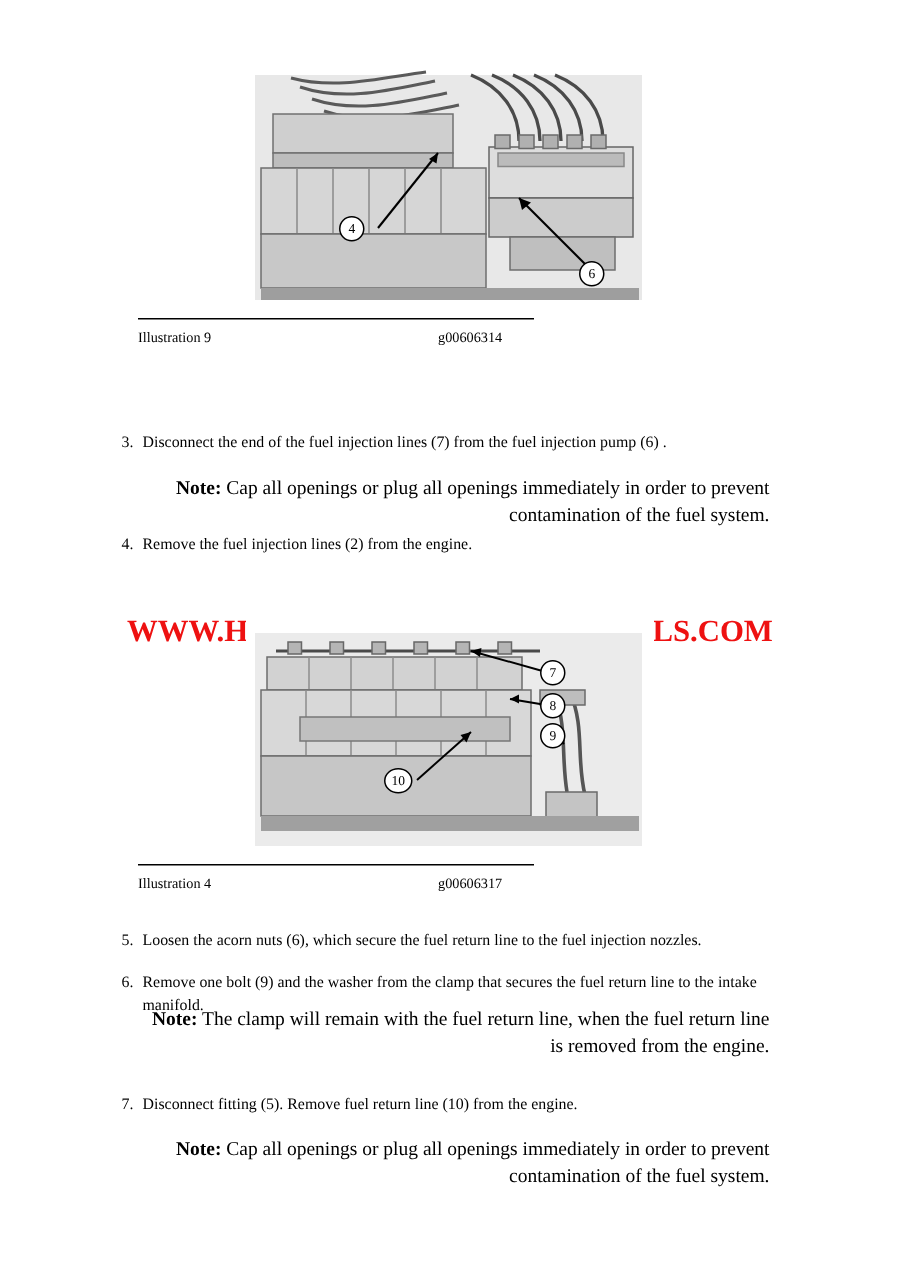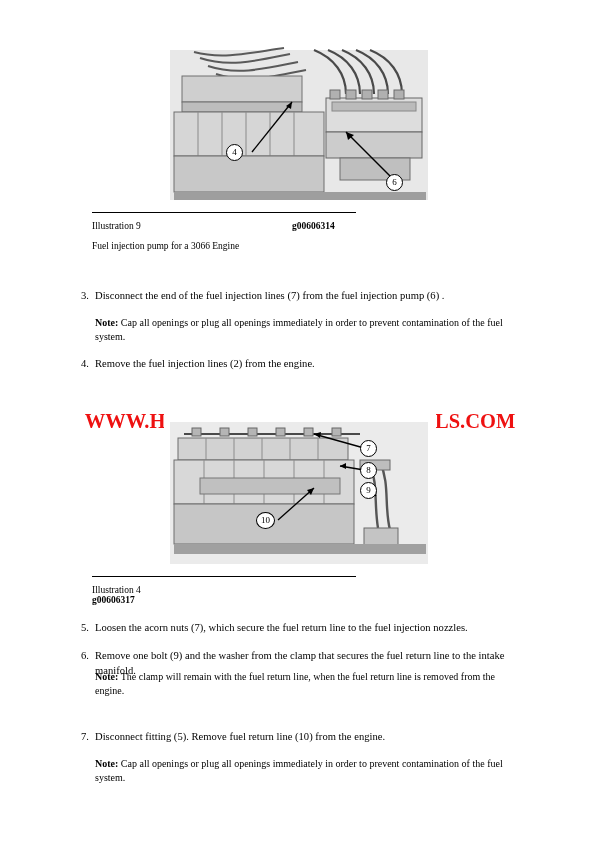--- a/index.html
+++ b/index.html
@@ -46,21 +46,20 @@
     display: flex;
     justify-content: flex-start;
     font-size: 9.5px;
     margin-top: 8px;
   }
   .figure-caption .label {
     width: 200px;
   }
   .figure-caption .gnum {
     width: 120px;
-    font-weight: bold;
   }
   .figure-subcaption {
     font-size: 9.5px;
     margin-top: 10px;
   }
 
   
   .engine-art {
     display: block;
   }
@@ -100,22 +99,23 @@
     text-align: right;
   }
   .step .txt {
     display: block;
     margin-left: 22px;
   }
   .note {
     position: absolute;
     left: 95px;
     width: 418px;
-    font-size: 10px;
+    font-size: 13px;
     line-height: 1.42;
+    text-align: right;
   }
   .note b {
     font-weight: bold;
   }
 
   
   .watermark {
     position: absolute;
     left: 0;
     width: 600px;
@@ -199,21 +199,20 @@
       <div class="callout" style="left:62px; top:104px;">4</div>
       <div class="callout" style="left:222px; top:134px;">6</div>
     </div>
 
     <hr class="figure-rule" style="margin-left:4px;">
 
     <div class="figure-caption" style="margin-left:4px;">
       <span class="label">Illustration 9</span>
       <span class="gnum">g00606314</span>
     </div>
-    <div class="figure-subcaption" style="margin-left:4px;">Fuel injection pump for a 3066 Engine</div>
   </div>
 
   <div class="step" style="top:288px;">
     <span class="num">3.</span>
     <span class="txt">Disconnect the end of the fuel injection lines (7) from the fuel injection pump (6) .</span>
   </div>
 
   <div class="note" style="top:316px;">
     <b>Note:</b><span> Cap all openings or plug all openings immediately in order to prevent contamination of the fuel system.</span>
   </div>
@@ -296,29 +295,29 @@
       </svg>
 
       <div class="callout" style="left:196px; top:36px;">7</div>
       <div class="callout" style="left:196px; top:58px;">8</div>
       <div class="callout" style="left:196px; top:78px;">9</div>
       <div class="callout wide" style="left:92px; top:108px;">10</div>
     </div>
 
     <hr class="figure-rule" style="margin-left:4px;">
 
-    <div class="figure-caption" style="margin-left:4px;flex-direction:column;">
+    <div class="figure-caption" style="margin-left:4px;">
       <span class="label">Illustration 4</span>
       <span class="gnum">g00606317</span>
     </div>
   </div>
 
   <div class="step" style="top:620px;">
     <span class="num">5.</span>
-    <span class="txt">Loosen the acorn nuts (7), which secure the fuel return line to the fuel injection nozzles.</span>
+    <span class="txt">Loosen the acorn nuts (6), which secure the fuel return line to the fuel injection nozzles.</span>
   </div>
 
   <div class="step" style="top:648px;">
     <span class="num">6.</span>
     <span class="txt">Remove one bolt (9) and the washer from the clamp that secures the fuel return line to the intake manifold.</span>
   </div>
 
   <div class="note" style="top:670px;">
     <b>Note:</b><span> The clamp will remain with the fuel return line, when the fuel return line is removed from the engine.</span>
   </div>

